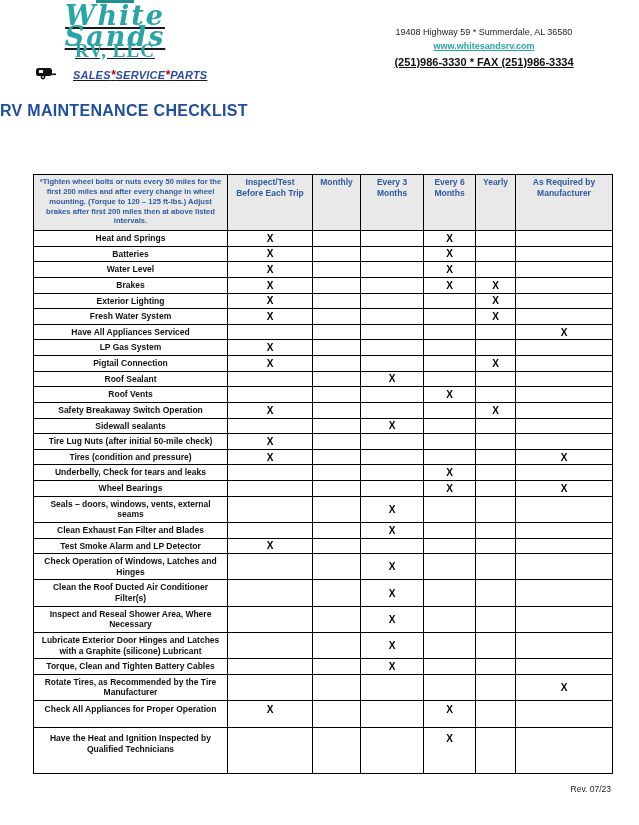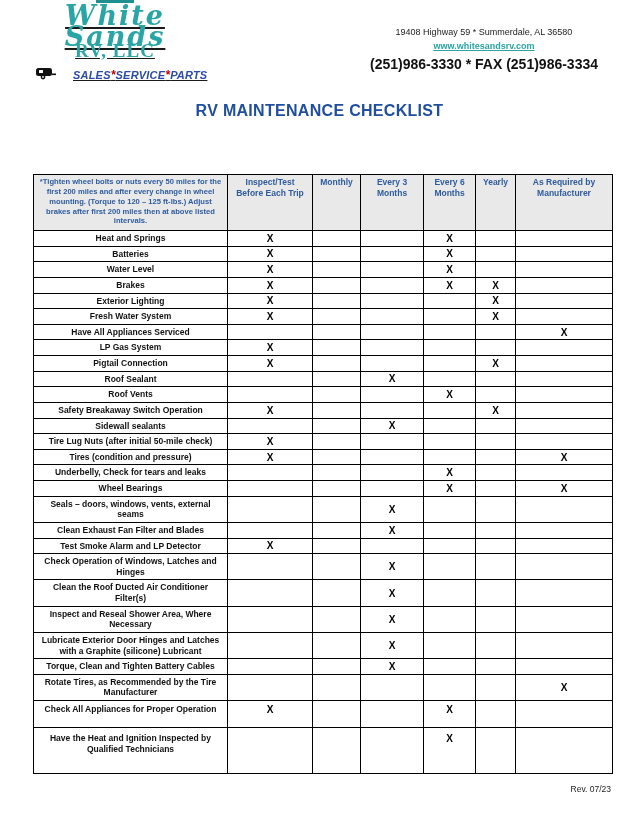--- a/index.html
+++ b/index.html
@@ -47,26 +47,26 @@
   
   .contact {
     position: absolute; top: 26px; left: 330px; width: 308px;
     text-align: center; line-height: 1.55;
   }
   .contact .address { font-size: 9px; color: #222; }
   .contact .website a, .contact .website {
     font-size: 9px; color: #29a5a5; font-weight: bold;
     text-decoration: underline; cursor: pointer;
   }
-  .contact .phone { font-size: 14px; font-weight: bold; color: #111; }
+  .contact .phone { font-size: 11px; font-weight: bold; color: #111; text-decoration: underline; }
 
   
   .doc-title {
     position: absolute; top: 102px; left: 0; right: 0;
-    text-align: center;
+    text-align: left;
     font-size: 16px; font-weight: bold; color: #1f4e9e;
     letter-spacing: 0.3px;
   }
 
   
   table.checklist {
     position: absolute; top: 174px; left: 33px;
     border-collapse: collapse; table-layout: fixed;
     width: 579px;
     border: 1.5px solid #000;

